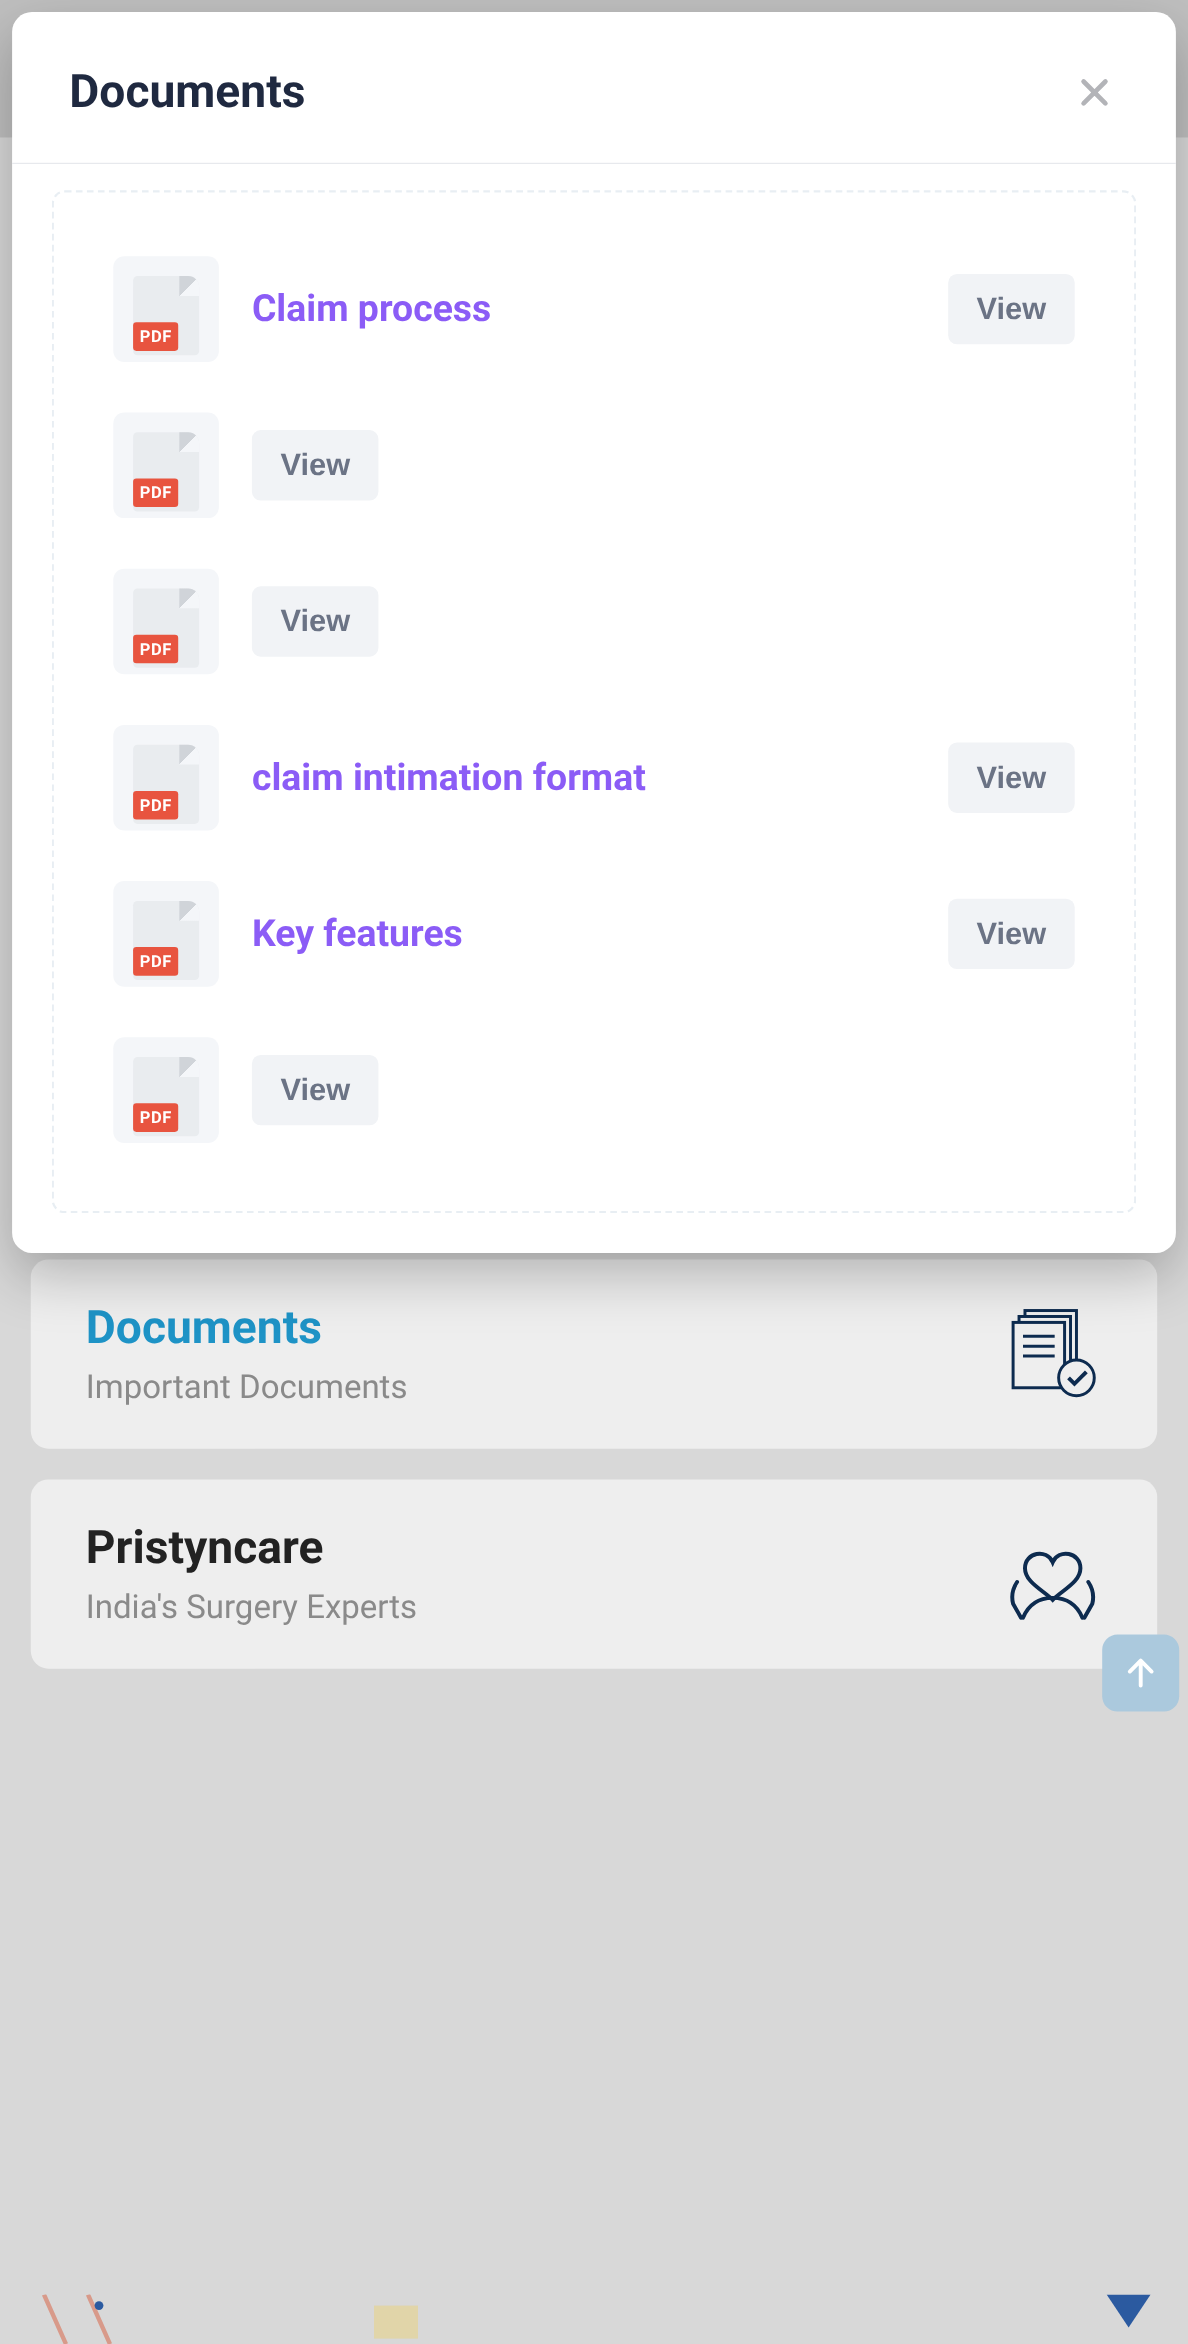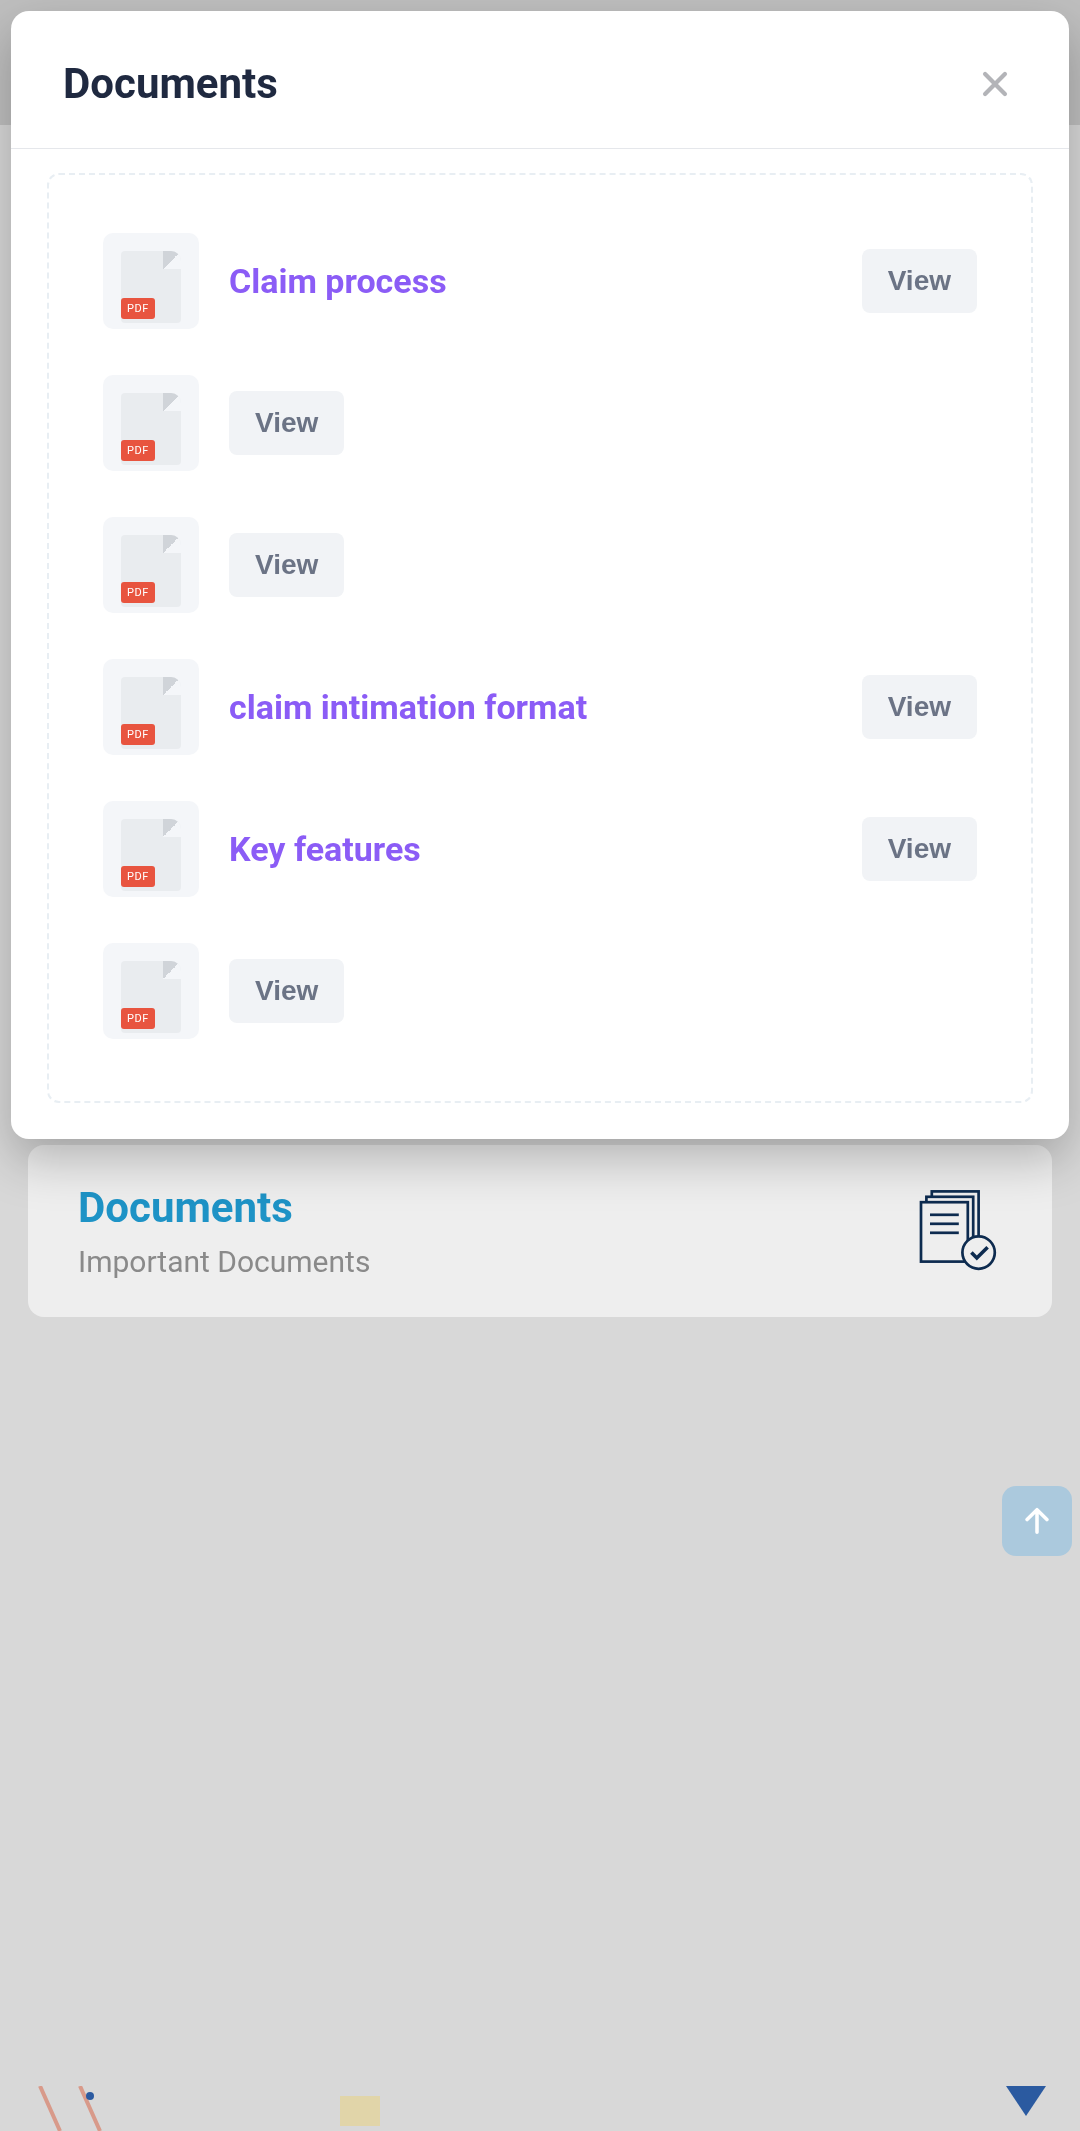--- a/index.html
+++ b/index.html
@@ -128,22 +128,22 @@
     top:0; right:0;
     width:18px; height:18px;
     background:linear-gradient(135deg,#d0d4d9 50%, #f4f6f9 50%);
     border-radius:0 10px 0 0;
   }
   .pdf-badge{
     position:absolute;
     left:0px; bottom:4px;
     background:#e8543f;
     color:#fff;
-    font-size:11px;
-    font-weight:400;
+    font-size:15px;
+    font-weight:700;
     padding:4px 6px;
     border-radius:3px;
     letter-spacing:0.5px;
   }
   .doc-title {
     flex:1;
     font-size:34px;
     font-weight:700;
     color:#8b5cf6;
     line-height:1.25;
@@ -183,20 +183,31 @@
         <rect x="16" y="12" width="52" height="66" fill="#eee" stroke="#0d2b4f" stroke-width="3"></rect>
         <rect x="10" y="18" width="52" height="66" fill="#eee" stroke="#0d2b4f" stroke-width="3"></rect>
         <line x1="20" y1="32" x2="52" y2="32" stroke="#0d2b4f" stroke-width="3"></line>
         <line x1="20" y1="42" x2="52" y2="42" stroke="#0d2b4f" stroke-width="3"></line>
         <line x1="20" y1="52" x2="52" y2="52" stroke="#0d2b4f" stroke-width="3"></line>
         <circle cx="74" cy="74" r="18" fill="#eee" stroke="#0d2b4f" stroke-width="3"></circle>
         <path d="M66 74 l6 6 l12 -12" fill="none" stroke="#0d2b4f" stroke-width="4"></path>
       </svg>
     </div>
 
+    <div class="bg-card">
+      <div class="bg-card-text">
+        <div class="bg-card-title normal">Pristyncare</div>
+        <div class="bg-card-sub">India's Surgery Experts</div>
+      </div>
+      <svg class="bg-card-icon" viewBox="0 0 100 100">
+        <path d="M50 38 c-6 -14 -28 -10 -28 6 c0 14 18 22 28 32 c10 -10 28 -18 28 -32 c0 -16 -22 -20 -28 -6 z" fill="none" stroke="#0d2b4f" stroke-width="4"></path>
+        <path d="M14 58 c-4 6 -6 14 -4 22 l8 14 M86 58 c4 6 6 14 4 22 l-8 14" fill="none" stroke="#0d2b4f" stroke-width="4" stroke-linecap="round"></path>
+        <path d="M20 94 c6 -14 16 -20 30 -20 c14 0 24 6 30 20" fill="none" stroke="#0d2b4f" stroke-width="4" stroke-linecap="round"></path>
+      </svg>
+    </div>
   </div>
 
   <div class="scroll-top-btn">
     <svg width="34" height="34" viewBox="0 0 24 24">
       <path d="M12 4 l-7 7 M12 4 l7 7 M12 4 v16" fill="none" stroke="#ffffff" stroke-width="2.5" stroke-linecap="round"></path>
     </svg>
   </div>
 
   <svg class="deco l" viewBox="0 0 80 45">
     <path d="M10 0 L30 45 M50 0 L70 45" stroke="#d89a8a" stroke-width="4"></path>

